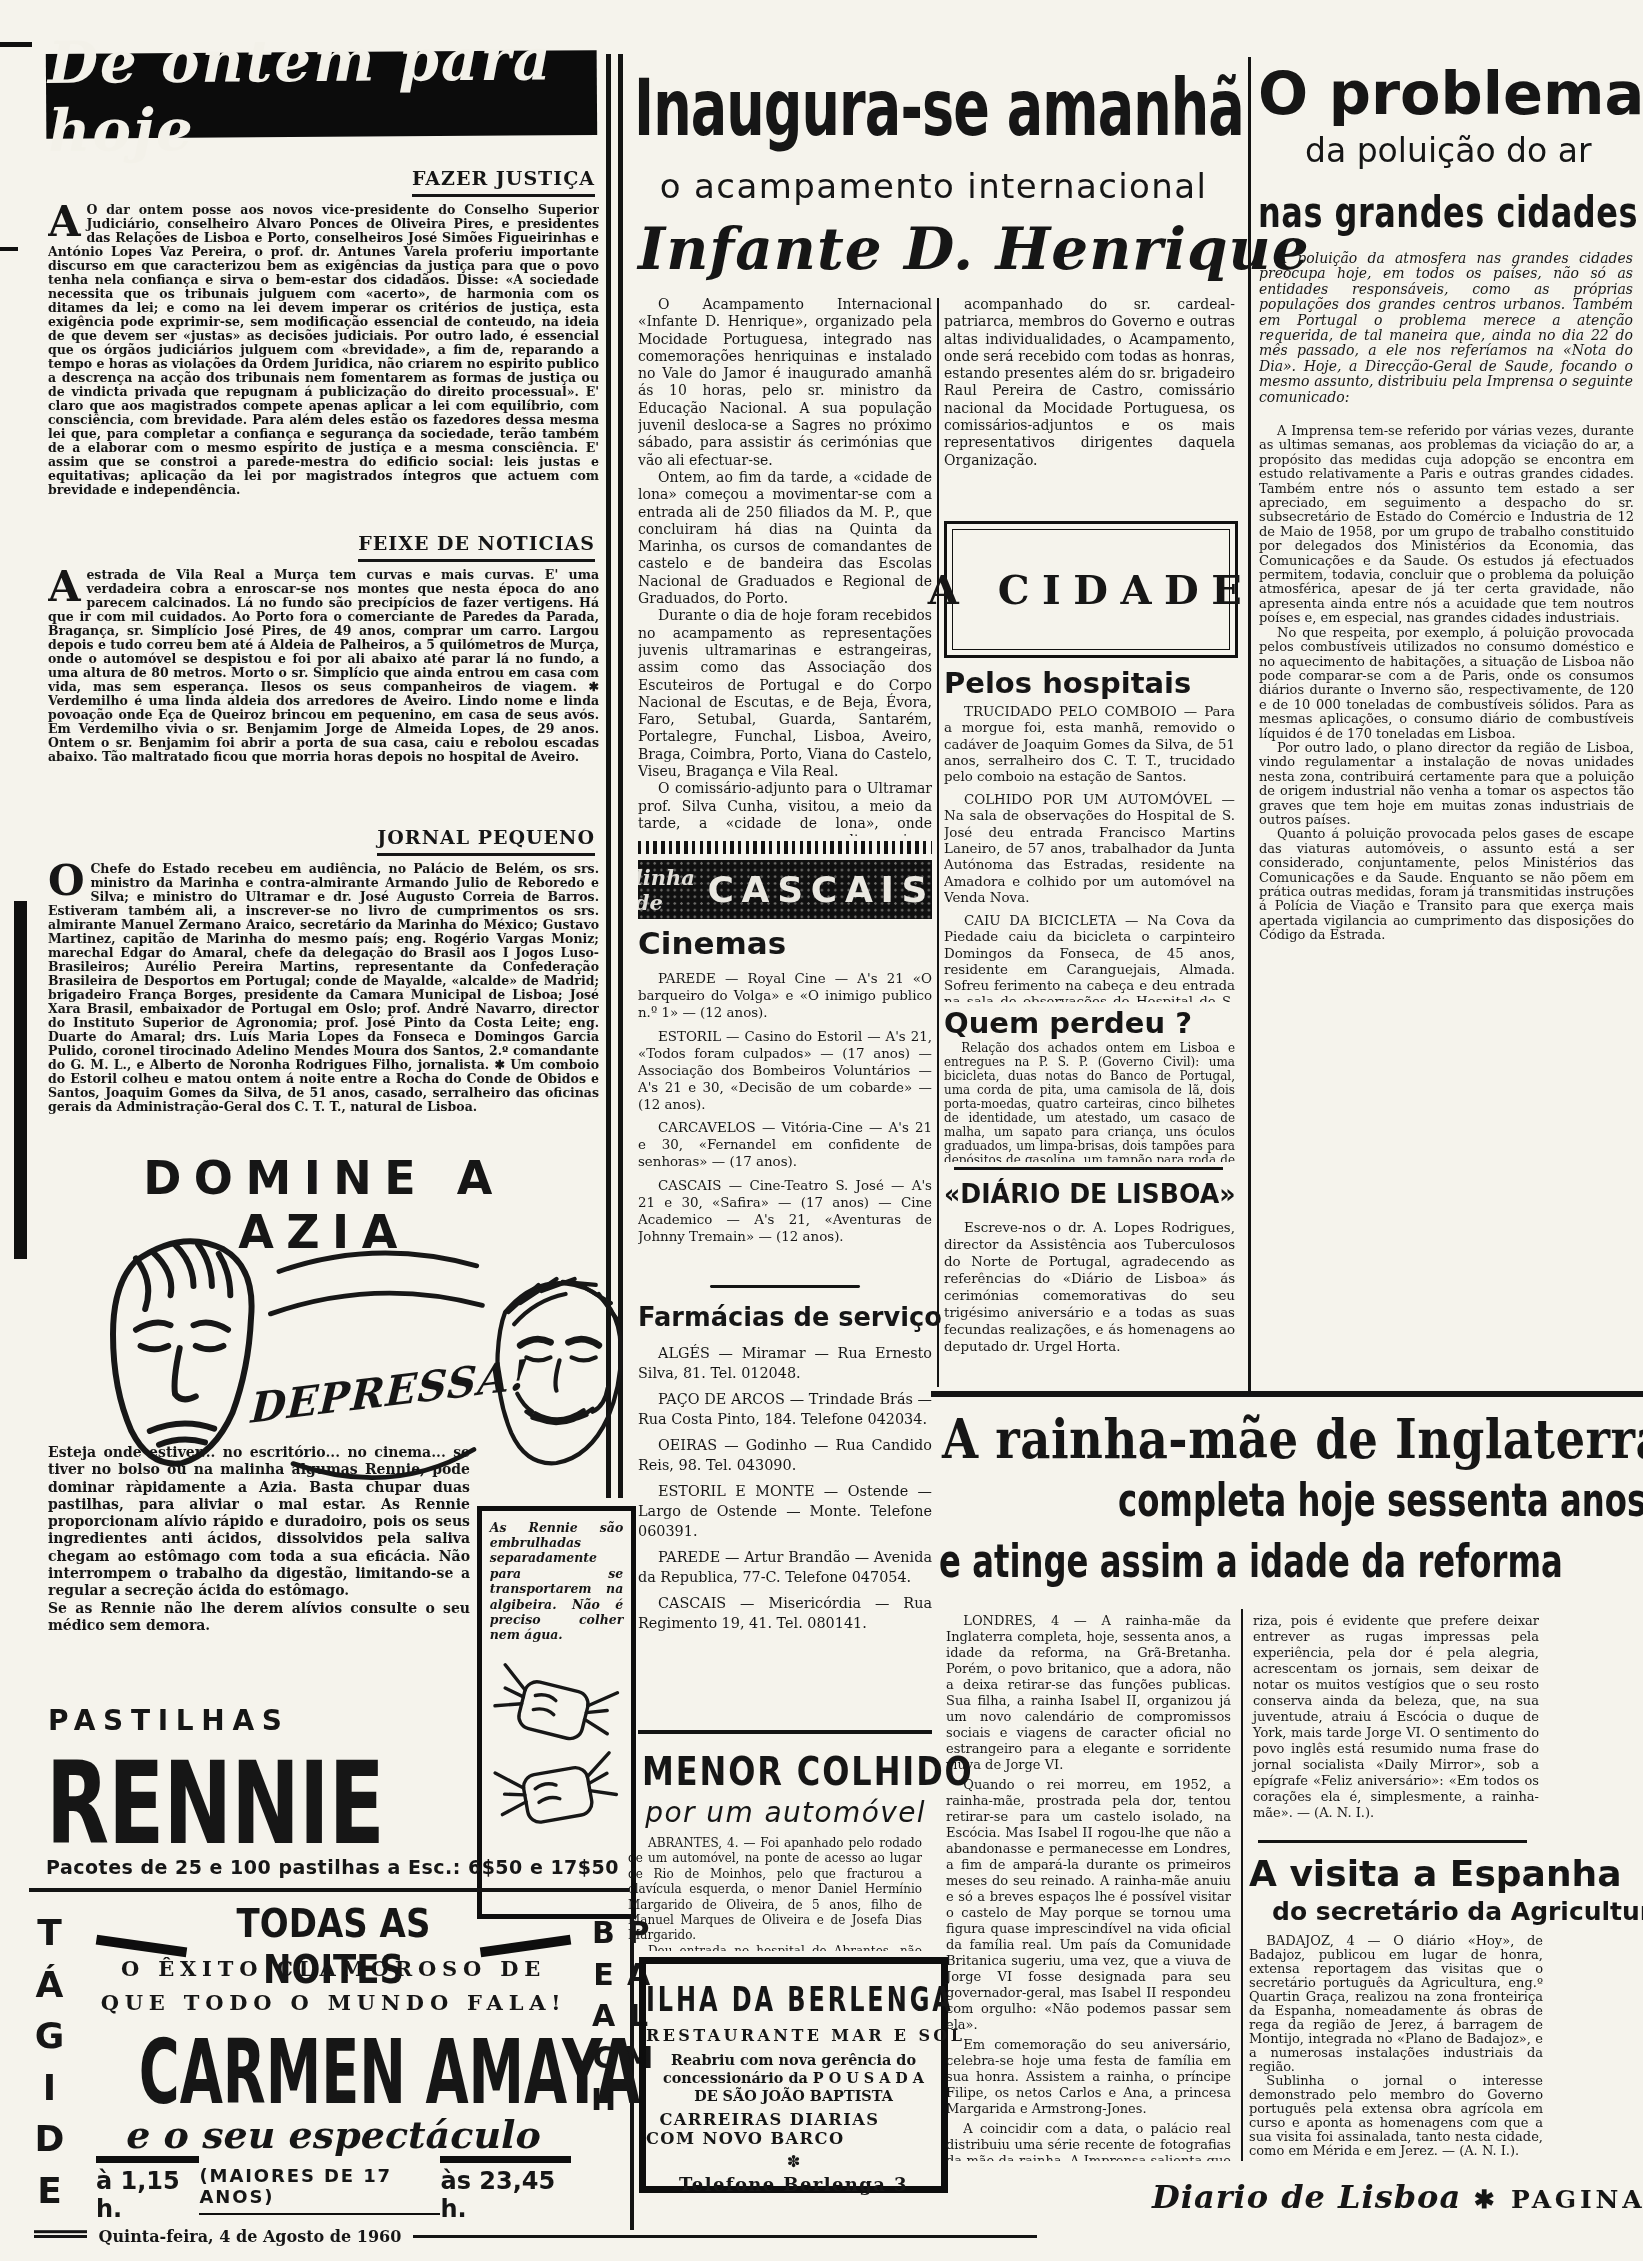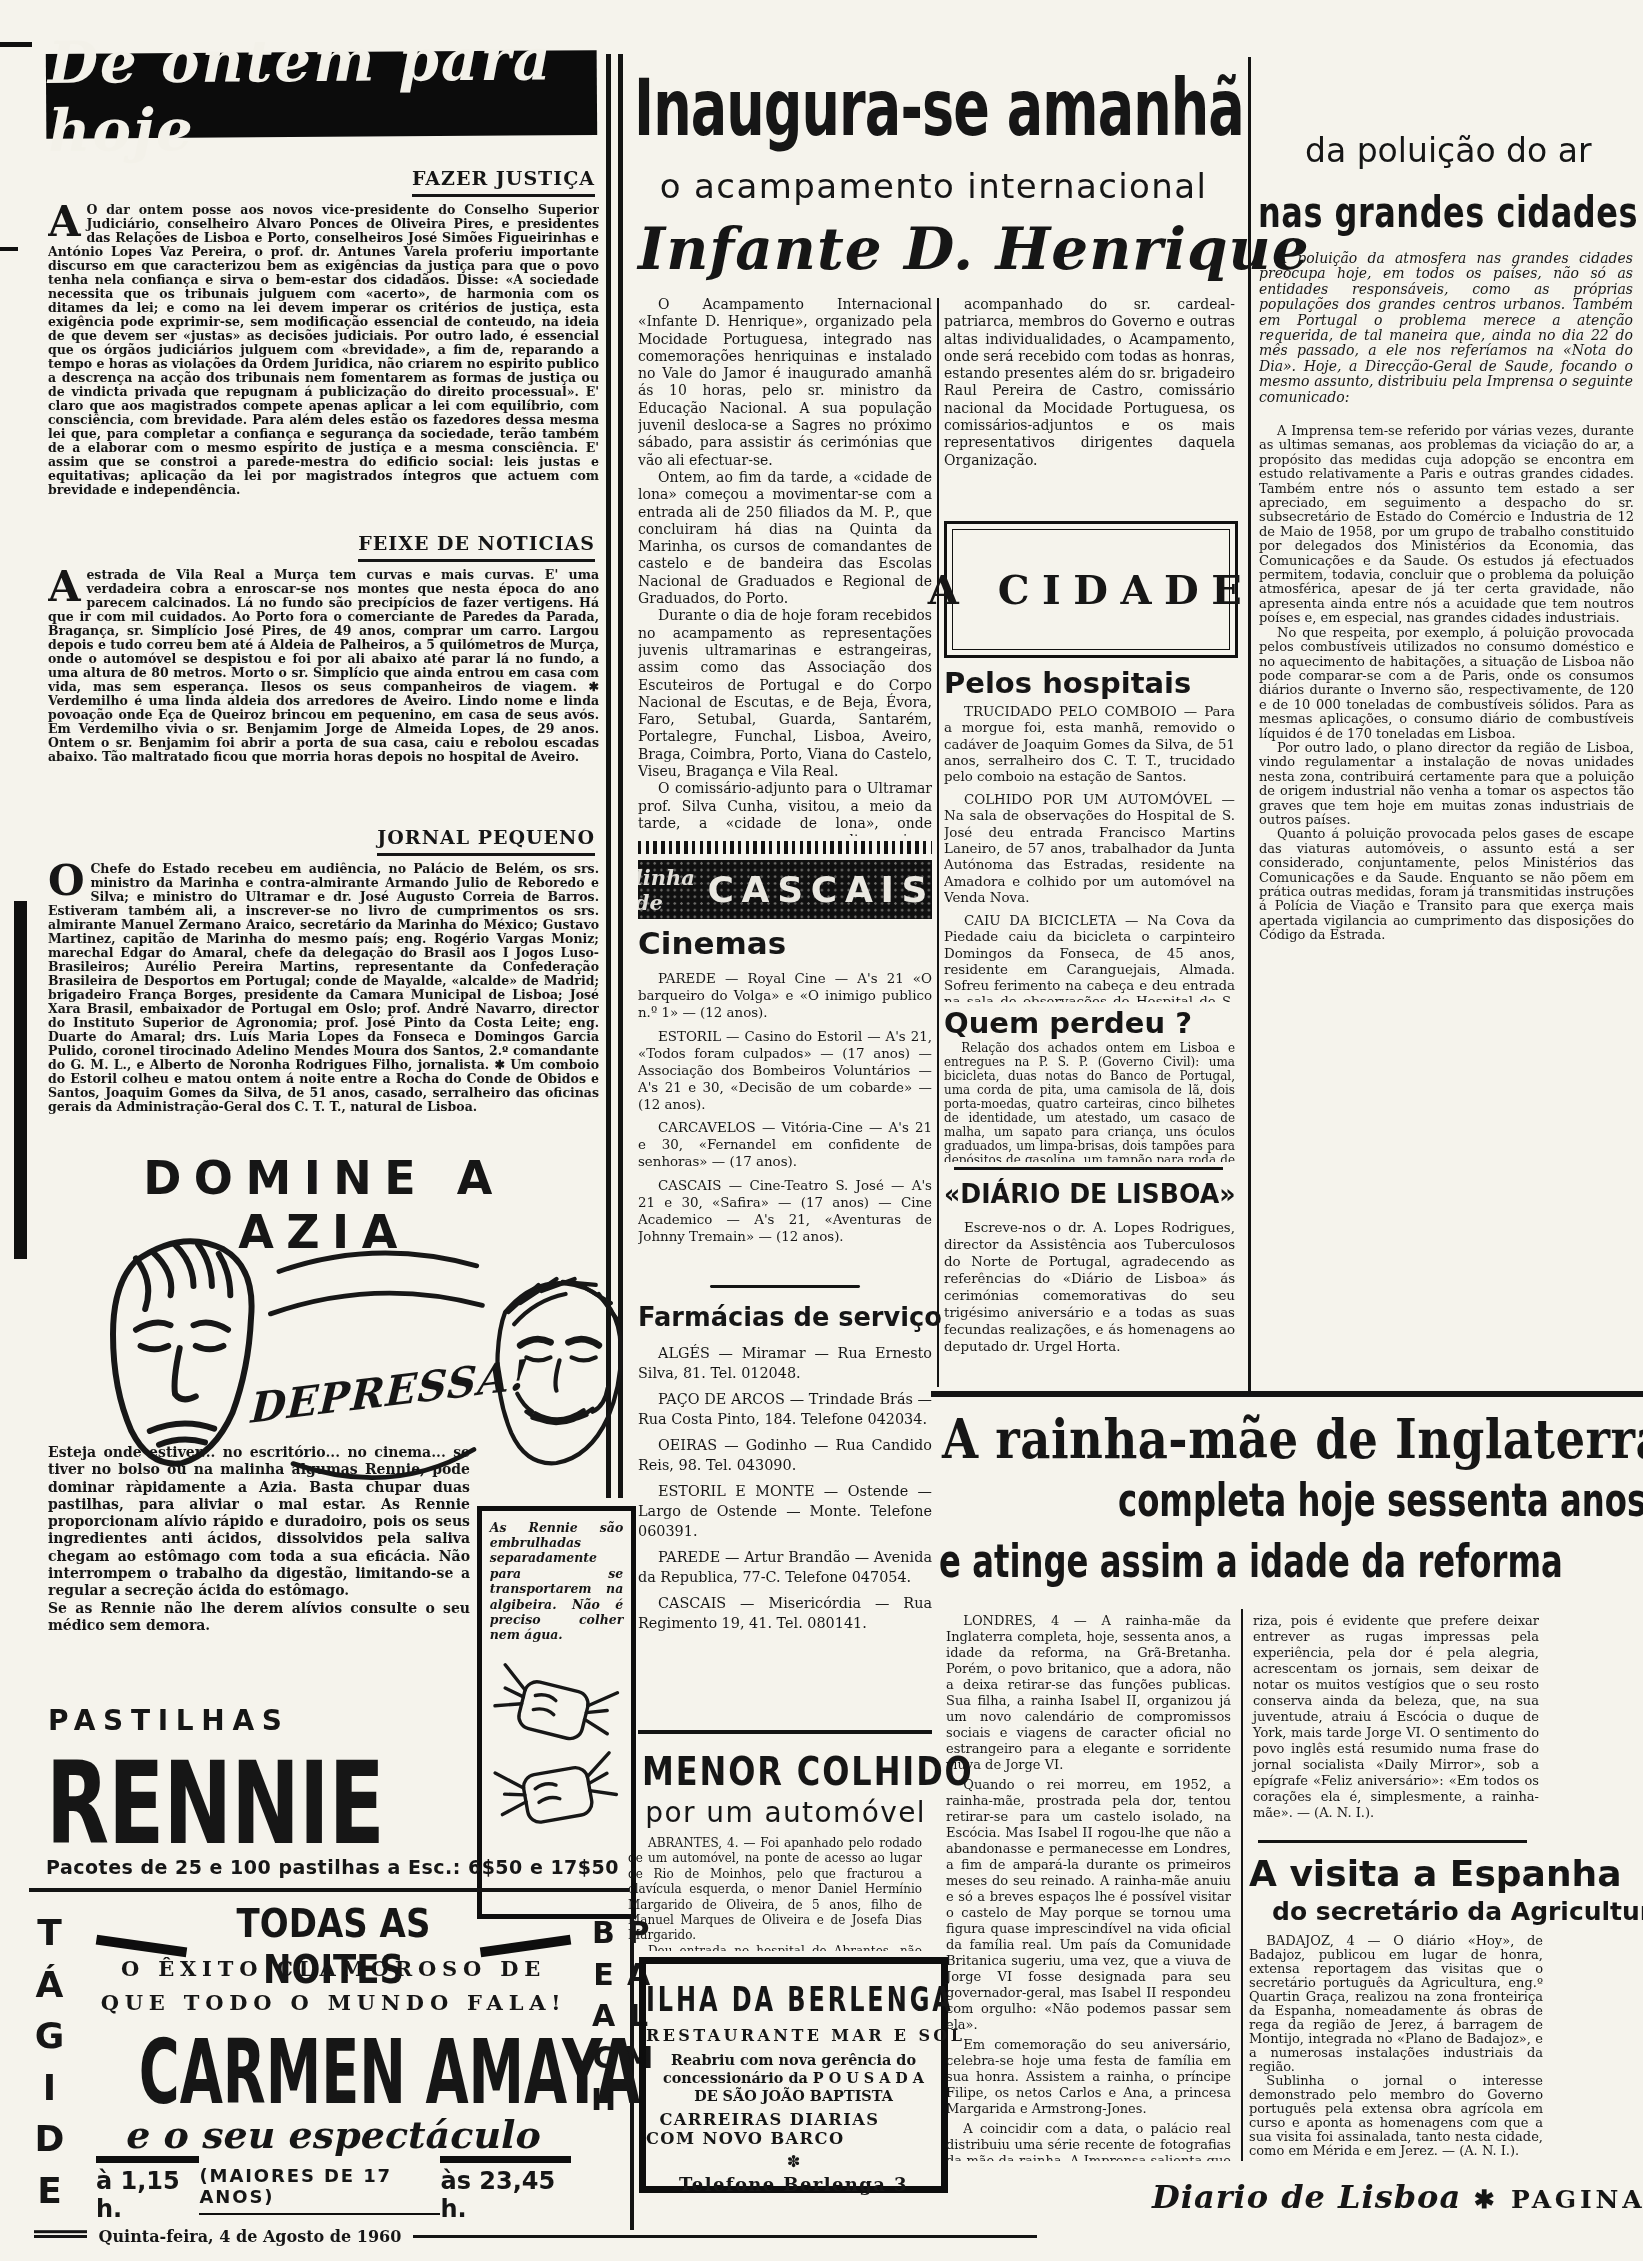--- a/index.html
+++ b/index.html
@@ -69,21 +69,21 @@
   .bars{background:repeating-linear-gradient(90deg,#121212 0 3.4px,transparent 3.4px 7.7px);}
   .cascais{background-color:#101010;
            background-image:radial-gradient(rgba(245,243,236,.4) 1.2px,transparent 1.4px);
            background-size:6.7px 6.7px;display:flex;align-items:center;justify-content:center;gap:12.5px;
            color:#f5f3ec;}
   .casc-a{font-style:italic;font-size:21px;font-weight:bold;opacity:.9;}
   .casc-b{font-family:"DejaVu Sans",sans-serif;font-weight:900;font-size:36px;letter-spacing:7.7px;opacity:.95;}
 
   .list p{margin:0 0 6.7px 0;text-indent:20px;}
   .menor-t1{font-family:"DejaVu Sans",sans-serif;font-weight:900;font-size:32px;letter-spacing:1.9px;transform:scaleY(1.2);transform-origin:left top;white-space:nowrap;}
-  .menor-t2{font-family:"DejaVu Sans",sans-serif;font-weight:400;font-size:28px;letter-spacing:1.4px;}
+  .menor-t2{font-family:"DejaVu Sans",sans-serif;font-weight:400;font-size:28px;letter-spacing:1.4px;font-style:italic;}
 
   .berlenga{border:7.2px solid #0d0d0d;}
   .ber-t1{font-family:"DejaVu Sans",sans-serif;font-weight:900;font-size:24px;letter-spacing:2.9px;
           transform:scaleY(1.4);transform-origin:center top;white-space:nowrap;}
   .ber-t2{font-weight:bold;font-size:16px;letter-spacing:3.4px;white-space:nowrap;}
   .ber-body{font-weight:bold;font-size:14.4px;line-height:18px;}
   .ber-car{font-weight:bold;font-size:16.3px;letter-spacing:1.4px;}
 
   
   .prob-t1{font-family:"DejaVu Sans",sans-serif;font-weight:900;font-size:59px;white-space:nowrap;}
@@ -310,20 +310,21 @@
     <div style="display:flex;justify-content:space-between;padding:4.8px 16.3px 0 13.4px;">
       <span class="ber-car">CARREIRAS DIARIAS</span>
     </div>
     <div style="display:flex;justify-content:flex-start;padding:0 21px 0 0;">
       <span class="ber-car">COM NOVO BARCO</span>
     </div>
     <div style="font-size:16.3px;margin-top:3.8px;">✽</div>
     <div class="ber-car" style="margin-top:2.9px;font-size:18px;">Telefone Berlenga 3</div>
   </div>
 
+  <div class="abs prob-t1" style="left:1258px;top:59px;">O problema</div>
   <div class="abs prob-t2" style="left:1291px;top:131px;">da poluição do ar</div>
   <div class="abs prob-t3" style="left:1258px;top:186px;">nas grandes cidades</div>
   <div class="abs lede just hide" style="left:1259px;top:251px;width:374px;height:169px;">
     <p style="margin:0;text-indent:18px;">A poluição da atmosfera nas grandes cidades preocupa hoje, em todos os países, não só as entidades responsáveis, como as próprias populações dos grandes centros urbanos. Também em Portugal o problema merece a atenção requerida, de tal maneira que, ainda no dia 22 do mês passado, a ele nos referíamos na «Nota do Dia». Hoje, a Direcção-Geral de Saude, focando o mesmo assunto, distribuiu pela Imprensa o seguinte comunicado:</p>
   </div>
   <div class="abs body-r just hide" style="left:1259px;top:424px;width:375px;height:965px;">
     <p>A Imprensa tem-se referido por várias vezes, durante as ultimas semanas, aos problemas da viciação do ar, a propósito das medidas cuja adopção se encontra em estudo relativamente a Paris e outras grandes cidades. Também entre nós o assunto tem estado a ser apreciado, em seguimento a despacho do sr. subsecretário de Estado do Comércio e Industria de 12 de Maio de 1958, por um grupo de trabalho constituido por delegados dos Ministérios da Economia, das Comunicações e da Saude. Os estudos já efectuados permitem, todavia, concluir que o problema da poluição atmosférica, apesar de já ter certa gravidade, não apresenta ainda entre nós a acuidade que tem noutros poíses e, em especial, nas grandes cidades industriais.</p>
     <p>No que respeita, por exemplo, á poluição provocada pelos combustíveis utilizados no consumo doméstico e no aquecimento de habitações, a situação de Lisboa não pode comparar-se com a de Paris, onde os consumos diários durante o Inverno são, respectivamente, de 120 e de 10 000 toneladas de combustíveis sólidos. Para as mesmas aplicações, o consumo diário de combustíveis líquidos é de 170 toneladas em Lisboa.</p>
     <p>Por outro lado, o plano director da região de Lisboa, vindo regulamentar a instalação de novas unidades nesta zona, contribuirá certamente para que a poluição de origem industrial não venha a tomar os aspectos tão graves que tem hoje em muitas zonas industriais de outros países.</p>
     <p>Quanto á poluição provocada pelos gases de escape das viaturas automóveis, o assunto está a ser considerado, conjuntamente, pelos Ministérios das Comunicações e da Saude. Enquanto se não põem em prática outras medidas, foram já transmitidas instruções á Polícia de Viação e Transito para que exerça mais apertada vigilancia ao cumprimento das disposições do Código da Estrada.</p>

